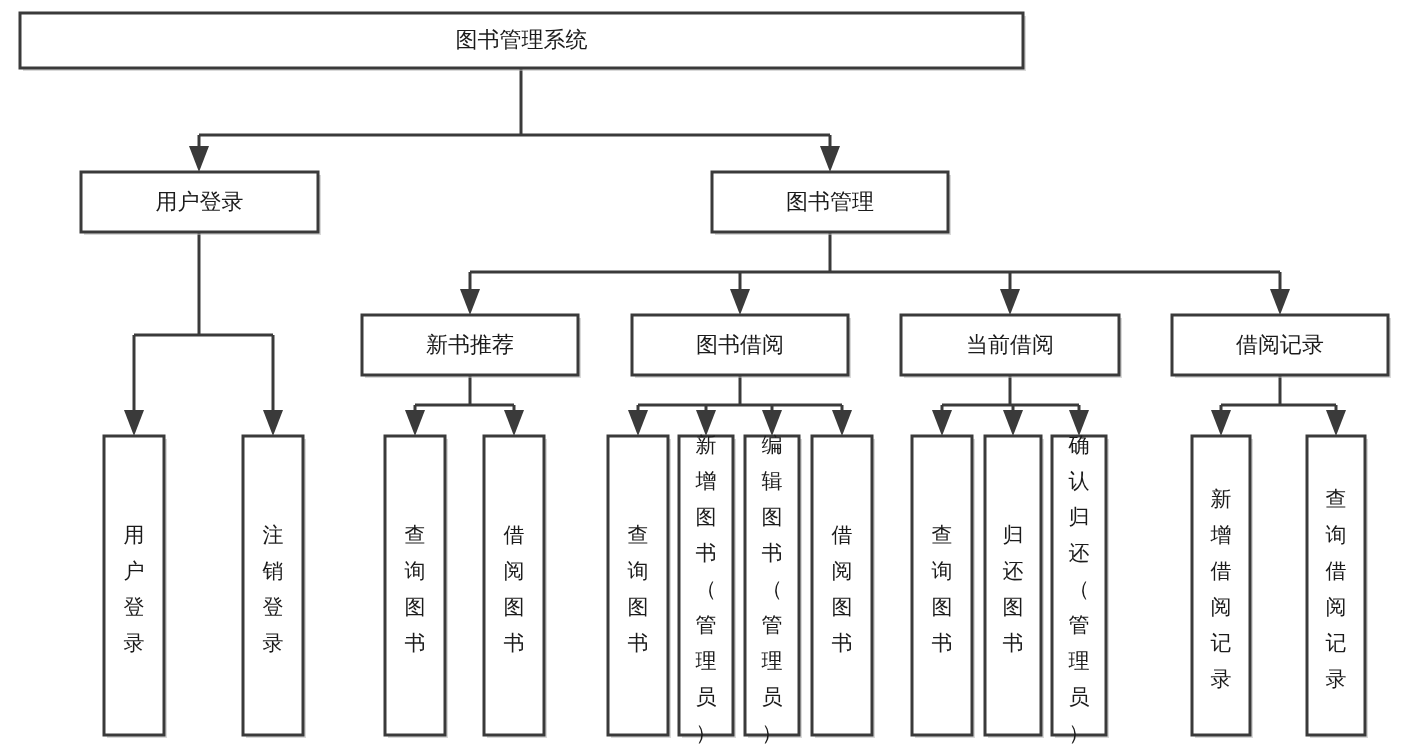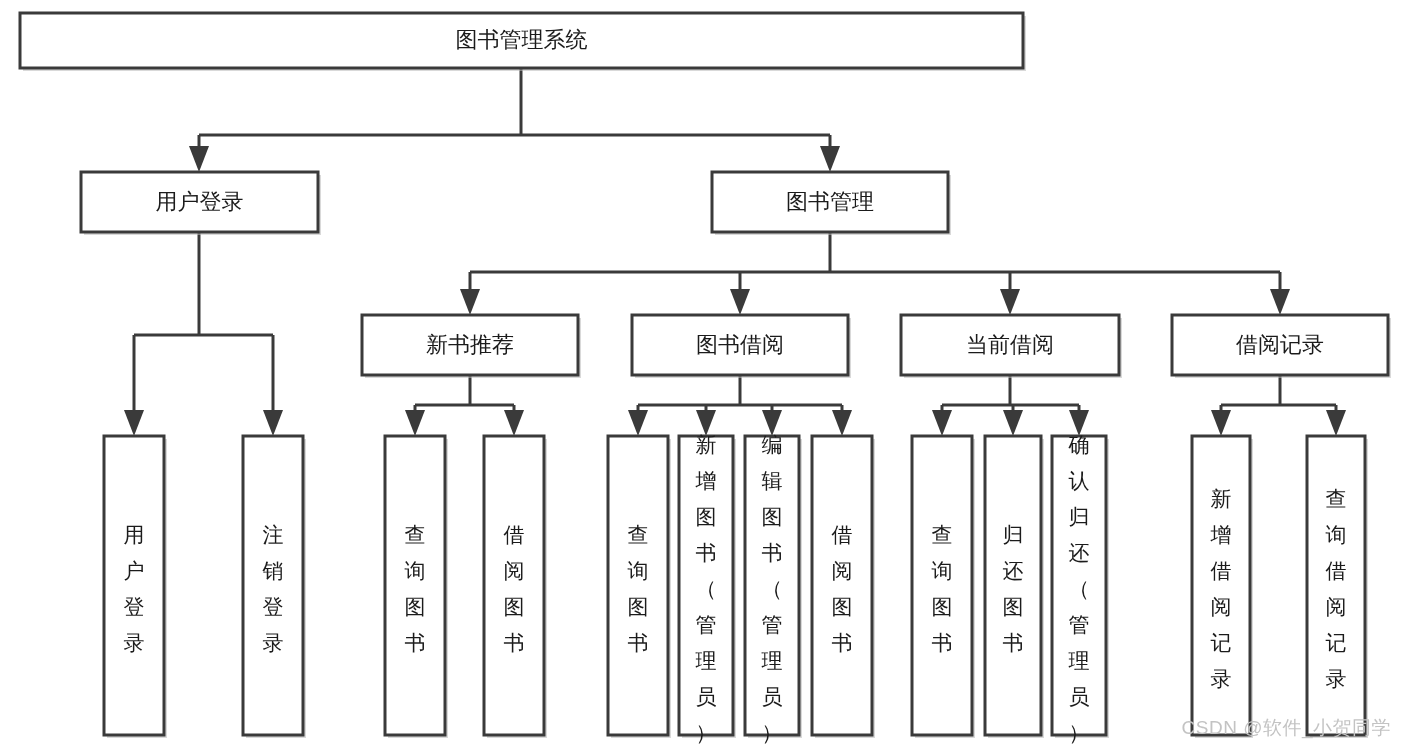--- a/index.html
+++ b/index.html
@@ -243,14 +243,13 @@
           <rect class="node-box" x="1192" y="436" width="58" height="299"></rect>
           <text class="node-label-v" x="1221" y="505.58"><tspan x="1221" dy="0">新</tspan><tspan x="1221" dy="36">增</tspan><tspan x="1221" dy="36">借</tspan><tspan x="1221" dy="36">阅</tspan><tspan x="1221" dy="36">记</tspan><tspan x="1221" dy="36">录</tspan></text>
         </g>
         <g>
           <rect class="node-box-shadow" x="1310" y="439" width="58" height="299"></rect>
           <rect class="node-box" x="1307" y="436" width="58" height="299"></rect>
           <text class="node-label-v" x="1336" y="505.58"><tspan x="1336" dy="0">查</tspan><tspan x="1336" dy="36">询</tspan><tspan x="1336" dy="36">借</tspan><tspan x="1336" dy="36">阅</tspan><tspan x="1336" dy="36">记</tspan><tspan x="1336" dy="36">录</tspan></text>
         </g>
       </g>
   </svg>
-  <div class="watermark">CSDN @软件_小贺同学</div>
 </div>
 
 </body></html>

